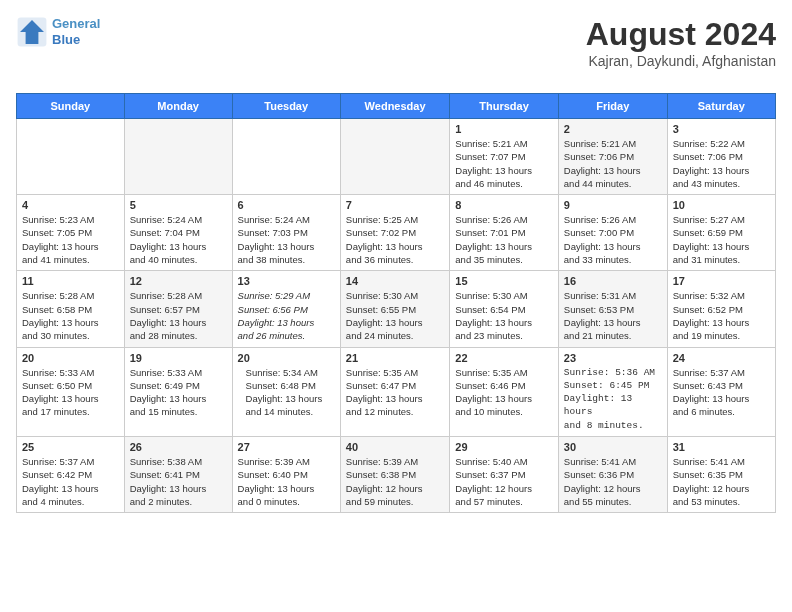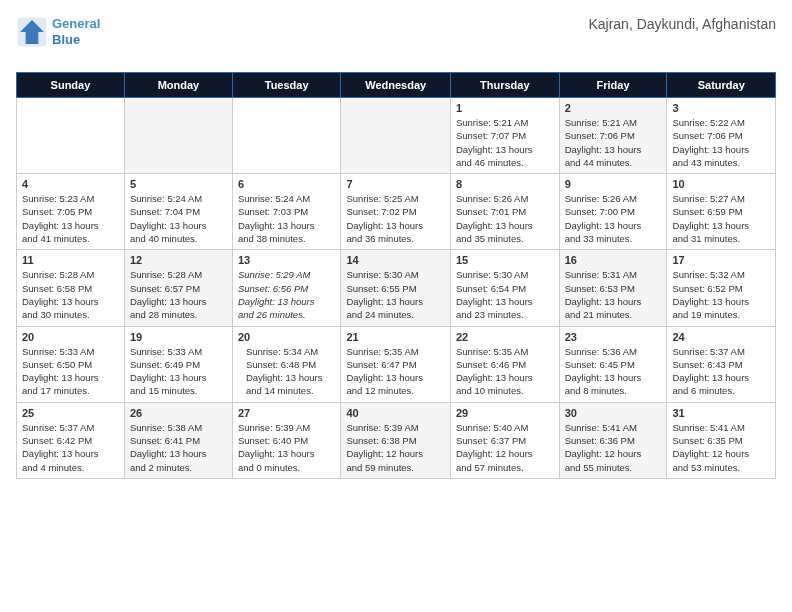--- a/index.html
+++ b/index.html
@@ -45,21 +45,21 @@
     .location {
       font-size: 14px;
       color: #555;
     }
     table {
       width: 100%;
       border-collapse: collapse;
       font-size: 10px;
     }
     thead tr th {
-      background-color: #0f172a;
+      background-color: #3b82f6;
       color: #fff;
       text-align: center;
       padding: 6px 4px;
       font-size: 11px;
       font-weight: bold;
       border: 1px solid #2a6aaf;
     }
     tbody tr td {
       border: 1px solid #ccc;
       vertical-align: top;
@@ -98,20 +98,21 @@
     <svg class="logo-icon" viewBox="0 0 40 40">
       <rect x="2" y="2" width="36" height="36" rx="4" fill="#3a7abf" opacity="0.15"></rect>
       <polygon points="20,5 35,20 28,20 28,35 12,35 12,20 5,20" fill="#3a7abf"></polygon>
     </svg>
     <div class="logo-text">
       <div><span>General</span></div>
       <div><span style="color:#3a7abf">Blue</span></div>
     </div>
   </div>
   <div class="title-block">
+    <div class="month-year">August 2024</div>
     <div class="location">Kajran, Daykundi, Afghanistan</div>
   </div>
 </div>
 
 <table>
   <thead>
     <tr>
     <th>Sunday</th>
         <th>Monday</th>
         <th>Tuesday</th>
@@ -282,21 +283,21 @@
         </td>
         <td>
           <span class="day-num">22</span>
           <div class="day-info" style="white-space: pre-line;">Sunrise: 5:35 AM
 Sunset: 6:46 PM
 Daylight: 13 hours
 and 10 minutes.</div>
         </td>
         <td>
           <span class="day-num">23</span>
-          <div class="day-info" style="white-space: pre-line;">Sunrise: 5:36 AM
+          <div class="day-info" style="white-space: pre-line; font-family: Liberation Mono, monospace;">Sunrise: 5:36 AM
 Sunset: 6:45 PM
 Daylight: 13 hours
 and 8 minutes.</div>
         </td>
         <td>
           <span class="day-num">24</span>
           <div class="day-info" style="white-space: pre-line;">Sunrise: 5:37 AM
 Sunset: 6:43 PM
 Daylight: 13 hours
 and 6 minutes.</div>

